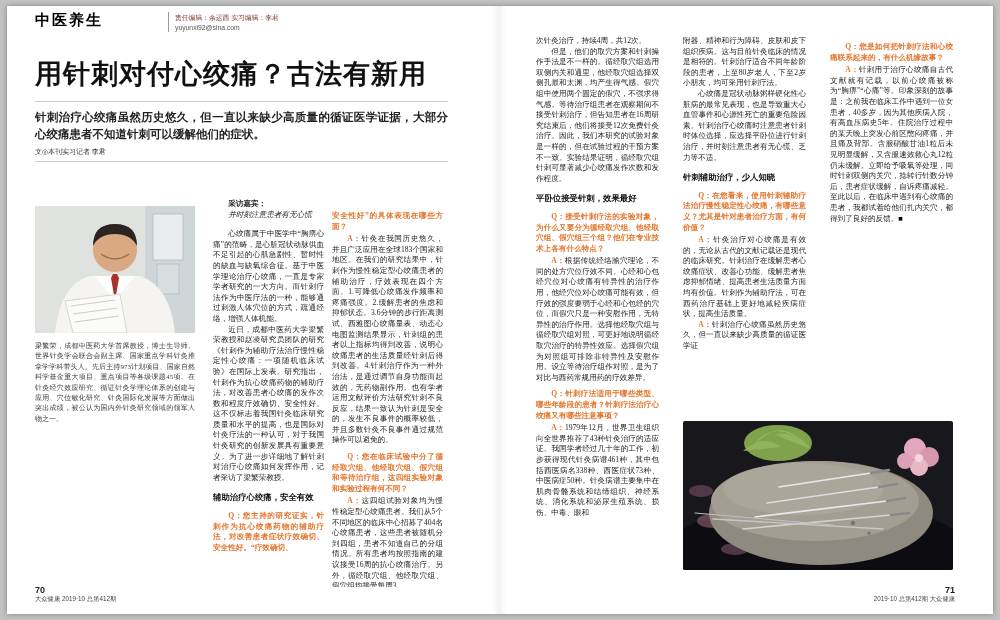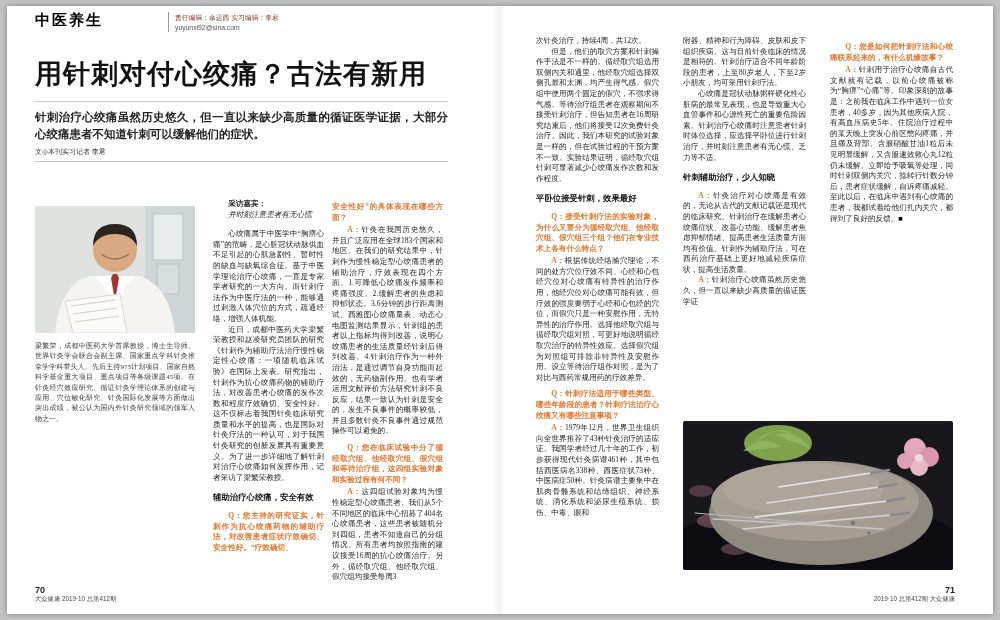--- a/index.html
+++ b/index.html
@@ -88,40 +88,41 @@
   <div class="abs col" style="left:213px;top:199px;height:388px;">
     <p class="guest-label">采访嘉宾：</p>
     <p class="guest-name">并时刻注意患者有无心慌</p>
     <p>心绞痛属于中医学中“胸痹心痛”的范畴，是心脏冠状动脉供血不足引起的心肌急剧性、暂时性的缺血与缺氧综合征。基于中医学理论治疗心绞痛，一直是专家学者研究的一大方向。而针刺疗法作为中医疗法的一种，能够通过刺激人体穴位的方式，疏通经络，增强人体机能。</p>
     <p>近日，成都中医药大学梁繁荣教授和赵凌研究员团队的研究《针刺作为辅助疗法治疗慢性稳定性心绞痛：一项随机临床试验》在国际上发表。研究指出，针刺作为抗心绞痛药物的辅助疗法，对改善患者心绞痛的发作次数和程度疗效确切、安全性好。这不仅标志着我国针灸临床研究质量和水平的提高，也是国际对针灸疗法的一种认可，对于我国针灸研究的创新发展具有重要意义。为了进一步详细地了解针刺对治疗心绞痛如何发挥作用，记者采访了梁繁荣教授。</p>
     <p class="sect">辅助治疗心绞痛，安全有效</p>
     <p class="q">Q：您主持的研究证实，针刺作为抗心绞痛药物的辅助疗法，对改善患者症状疗效确切、安全性好。“疗效确切、</p>
   </div>
 
   <div class="abs col" style="left:332px;top:199px;height:388px;">
-    <p class="q cont" style="margin-top:3px;">安全性好”的具体表现在哪些方面？</p>
+    <p class="q cont" style="margin-top:12px;">安全性好”的具体表现在哪些方面？</p>
     <p class="a"><span class="alabel">A：</span><span>针灸在我国历史悠久，并且广泛应用在全球183个国家和地区。在我们的研究结果中，针刺作为慢性稳定型心绞痛患者的辅助治疗，疗效表现在四个方面。1.可降低心绞痛发作频率和疼痛强度。2.缓解患者的焦虑和抑郁状态。3.6分钟的步行距离测试、西雅图心绞痛量表、动态心电图监测结果显示，针刺组的患者以上指标均得到改善，说明心绞痛患者的生活质量经针刺后得到改善。4.针刺治疗作为一种外治法，是通过调节自身功能而起效的，无药物副作用。也有学者运用文献评价方法研究针刺不良反应，结果一致认为针刺是安全的，发生不良事件的概率较低，并且多数针灸不良事件通过规范操作可以避免的。</span></p>
     <p class="q">Q：您在临床试验中分了循经取穴组、他经取穴组、假穴组和等待治疗组，这四组实验对象和实验过程有何不同？</p>
     <p class="a"><span class="alabel">A：</span><span>这四组试验对象均为慢性稳定型心绞痛患者。我们从5个不同地区的临床中心招募了404名心绞痛患者，这些患者被随机分到四组，患者不知道自己的分组情况。所有患者均按照指南的建议接受16周的抗心绞痛治疗。另外，循经取穴组、他经取穴组、假穴组均接受每周3</span></p>
   </div>
 
   <div class="abs col colw" style="left:536px;top:36px;height:548px;">
     <p class="cont">次针灸治疗，持续4周，共12次。</p>
     <p>但是，他们的取穴方案和针刺操作手法是不一样的。循经取穴组选用双侧内关和通里，他经取穴组选择双侧孔最和太渊，均产生得气感。假穴组中使用两个固定的假穴，不强求得气感。等待治疗组患者在观察期间不接受针刺治疗，但告知患者在16周研究结束后，他们将接受12次免费针灸治疗。因此，我们本研究的试验对象是一样的，但在试验过程的干预方案不一致。实验结果证明，循经取穴组针刺可显著减少心绞痛发作次数和发作程度。</p>
     <p class="sect">平卧位接受针刺，效果最好</p>
     <p class="q">Q：接受针刺疗法的实验对象，为什么又要分为循经取穴组、他经取穴组、假穴组三个组？他们在专业技术上各有什么特点？</p>
     <p class="a"><span class="alabel">A：</span><span>根据传统经络腧穴理论，不同的处方穴位疗效不同。心经和心包经穴位对心绞痛有特异性的治疗作用，他经穴位对心绞痛可能有效，但疗效的强度要弱于心经和心包经的穴位，而假穴只是一种安慰作用，无特异性的治疗作用。选择他经取穴组与循经取穴组对照，可更好地说明循经取穴治疗的特异性效应。选择假穴组为对照组可排除非特异性及安慰作用。设立等待治疗组作对照，是为了对比与西药常规用药的疗效差异。</span></p>
     <p class="q">Q：针刺疗法适用于哪些类型、哪些年龄段的患者？针刺疗法治疗心绞痛又有哪些注意事项？</p>
     <p class="a"><span class="alabel">A：</span><span>1979年12月，世界卫生组织向全世界推荐了43种针灸治疗的适应证。我国学者经过几十年的工作，初步获得现代针灸病谱461种，其中包括西医病名338种、西医症状73种、中医病症50种。针灸病谱主要集中在肌肉骨骼系统和结缔组织、神经系统、消化系统和泌尿生殖系统、损伤、中毒、眼和</span></p>
   </div>
 
   <div class="abs col colw" style="left:683px;top:36px;height:378px;">
     <p class="cont">附器、精神和行为障碍、皮肤和皮下组织疾病。这与目前针灸临床的情况是相符的。针刺治疗适合不同年龄阶段的患者，上至80岁老人，下至2岁小朋友，均可采用针刺疗法。</p>
     <p>心绞痛是冠状动脉粥样硬化性心脏病的最常见表现，也是导致重大心血管事件和心源性死亡的重要危险因素。针刺治疗心绞痛时注意患者针刺时体位选择，应选择平卧位进行针刺治疗，并时刻注意患者有无心慌、乏力等不适。</p>
     <p class="sect">针刺辅助治疗，少人知晓</p>
+    <p class="q">Q：在您看来，使用针刺辅助疗法治疗慢性稳定性心绞痛，有哪些意义？尤其是针对患者治疗方面，有何价值？</p>
     <p class="a"><span class="alabel">A：</span><span>针灸治疗对心绞痛是有效的，无论从古代的文献记载还是现代的临床研究。针刺治疗在缓解患者心绞痛症状、改善心功能、缓解患者焦虑抑郁情绪、提高患者生活质量方面均有价值。针刺作为辅助疗法，可在西药治疗基础上更好地减轻疾病症状，提高生活质量。</span></p>
     <p class="a"><span class="alabel">A：</span><span>针刺治疗心绞痛虽然历史悠久，但一直以来缺少高质量的循证医学证</span></p>
   </div>
 
   <div class="abs col colw" style="left:830px;top:36px;height:378px;">
     <p class="q">Q：您是如何把针刺疗法和心绞痛联系起来的，有什么机缘故事？</p>
     <p class="a"><span class="alabel">A：</span><span>针刺用于治疗心绞痛自古代文献就有记载，以前心绞痛被称为“胸痹”“心痛”等。印象深刻的故事是：之前我在临床工作中遇到一位女患者，40多岁，因为其他疾病入院，有高血压病史5年。住院治疗过程中的某天晚上突发心前区憋闷疼痛，并且痛及背部。含服硝酸甘油1粒后未见明显缓解，又含服速效救心丸12粒仍未缓解。立即给予吸氧等处理，同时针刺双侧内关穴，捻转行针数分钟后，患者症状缓解，自诉疼痛减轻。至此以后，在临床中遇到有心绞痛的患者，我都试着给他们扎内关穴，都得到了良好的反馈。</span><span class="endmark">■</span></p>
   </div>
 
   <div class="abs photo-needles">

